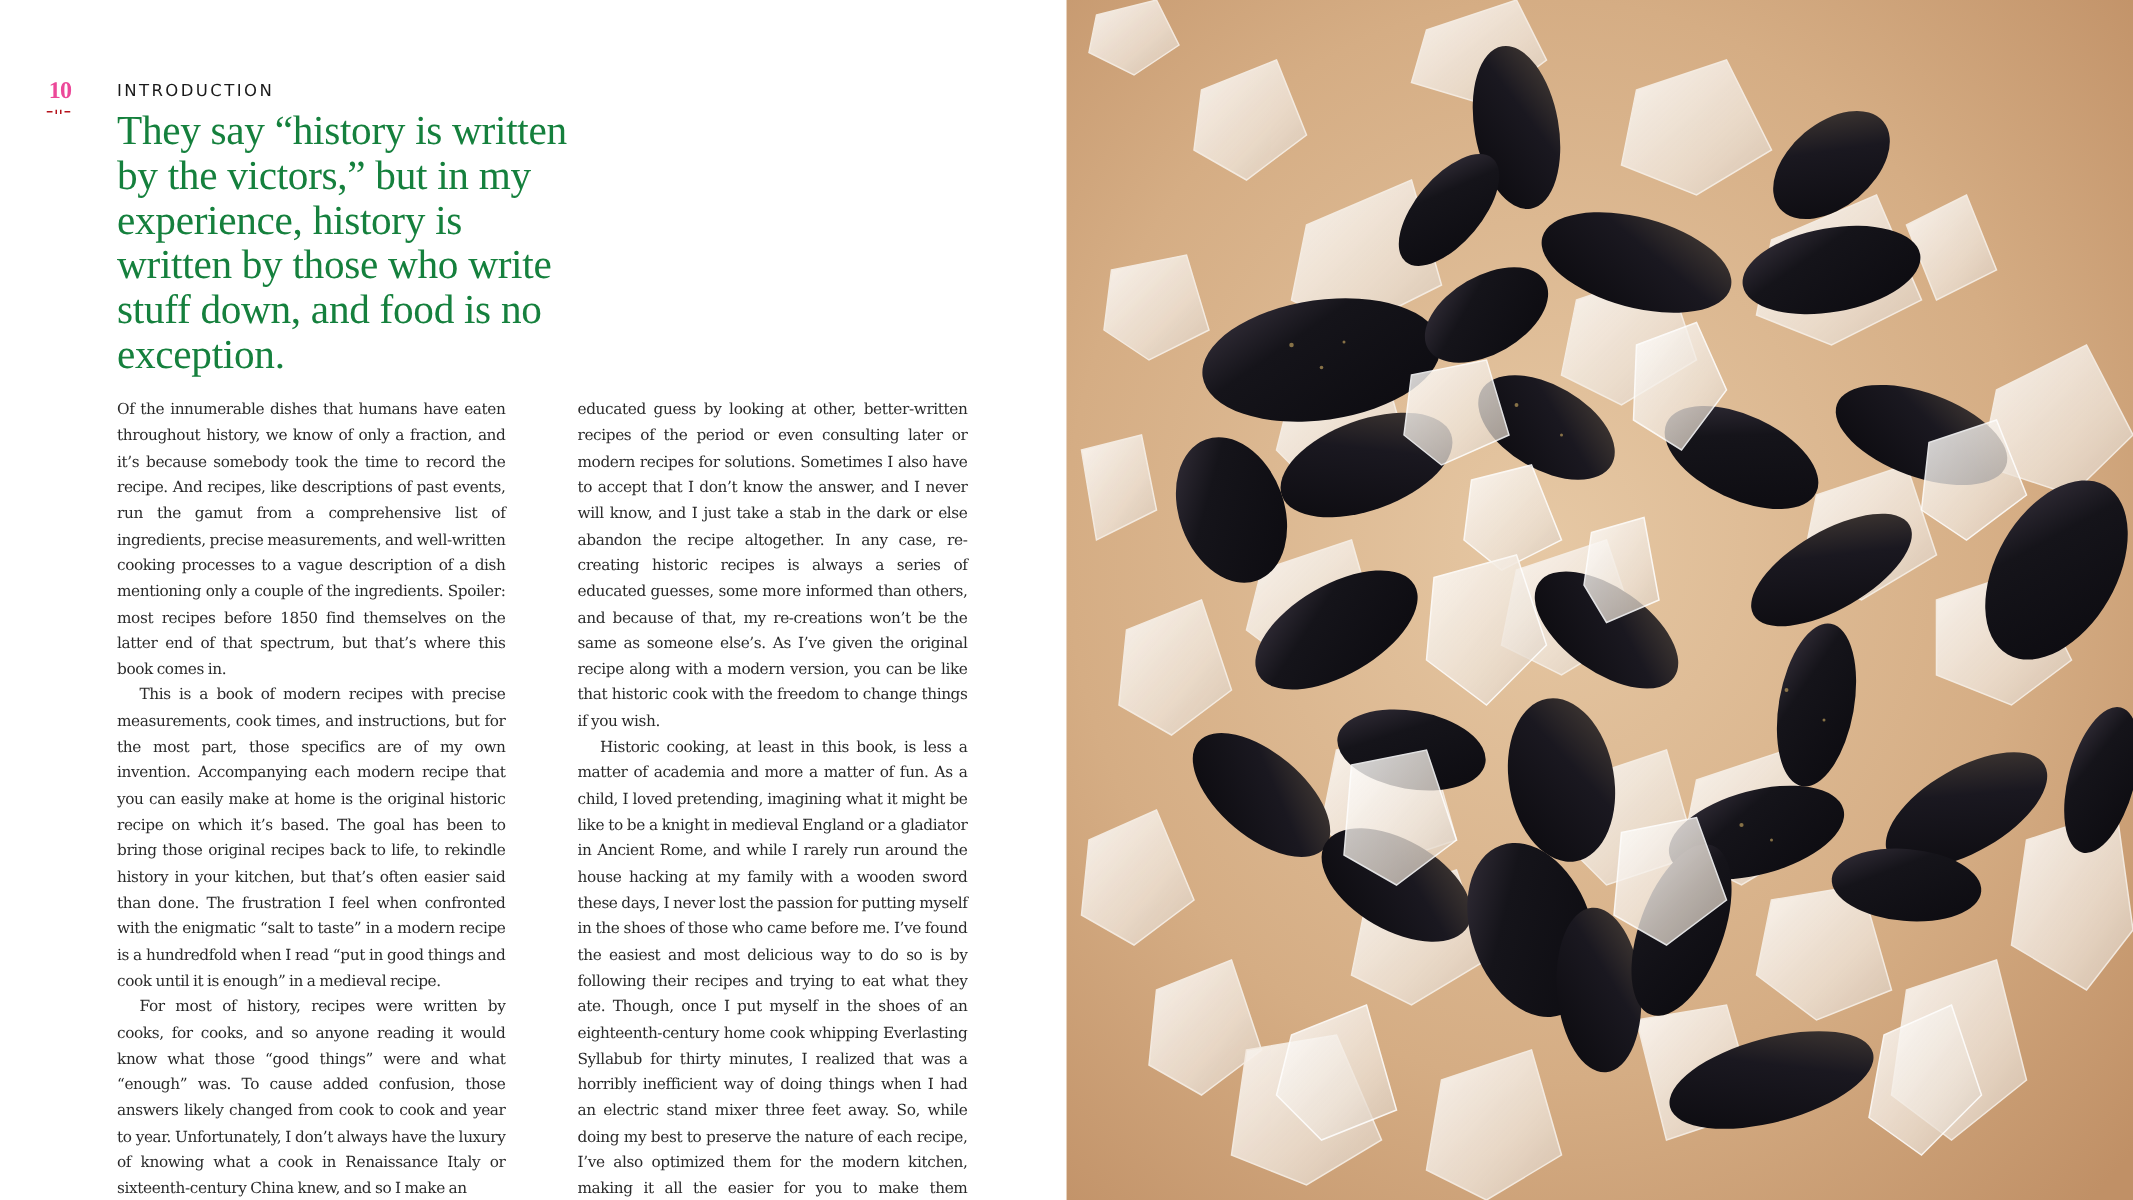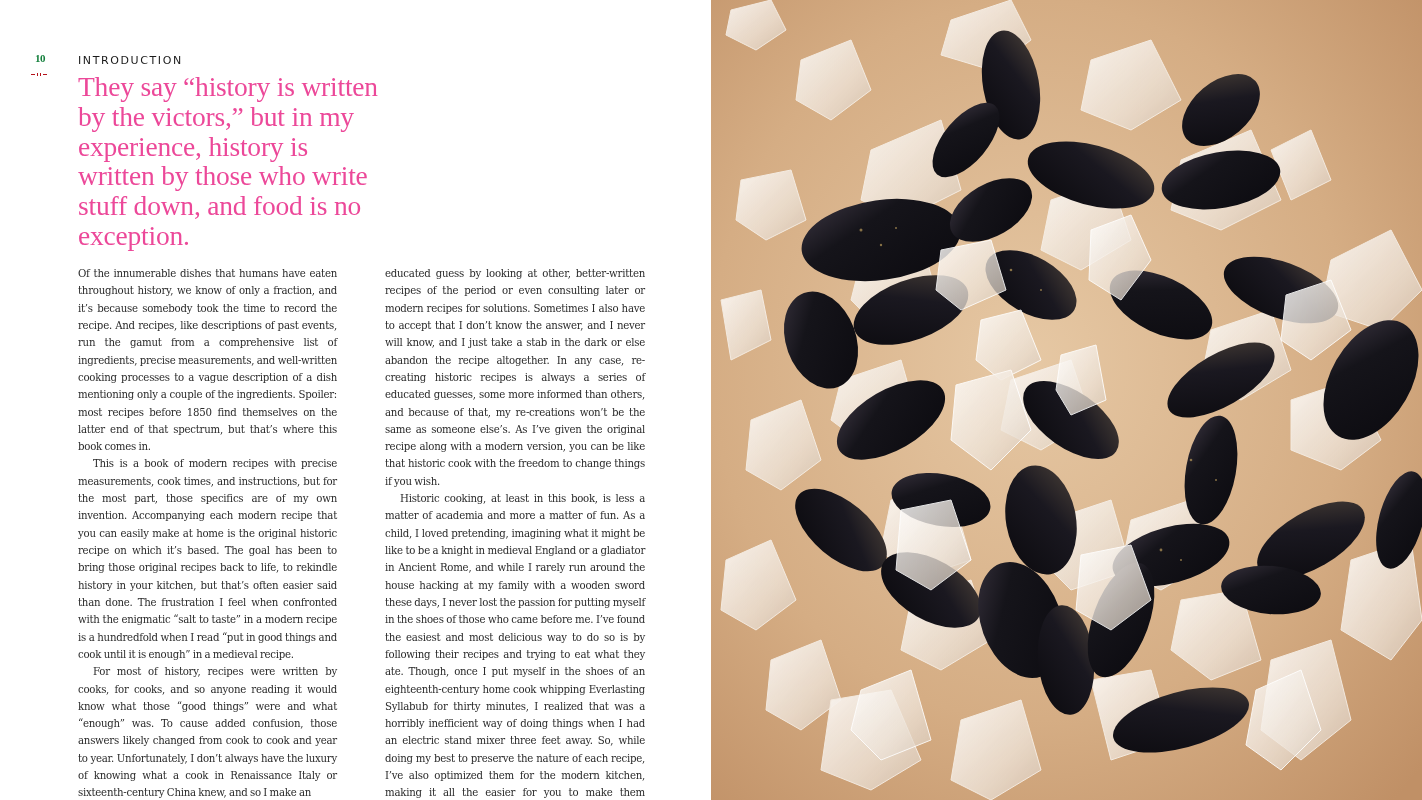--- a/index.html
+++ b/index.html
@@ -6,35 +6,35 @@
   body {
     width:1422px; height:800px; overflow:hidden; position:relative;
     background:#ffffff;
     font-family:"DejaVu Serif", serif;
   }
   .left-page {
     position:absolute; left:0; top:0; width:711px; height:800px; background:#ffffff;
   }
   .folio {
     position:absolute; left:31px; top:52px; width:18px; text-align:center;
-    font-family:"Liberation Serif", serif; font-weight:bold; font-size:11px; color:#15803d;
+    font-family:"Liberation Serif", serif; font-weight:bold; font-size:16px; color:#ec4899;
     letter-spacing:-0.5px;
   }
   .folio-ornament {
     position:absolute; left:31px; top:73px; width:16px; height:3px;
   }
   .section-label {
     position:absolute; left:78px; top:54px;
     font-family:"DejaVu Sans", sans-serif; font-weight:normal; font-size:11px;
     letter-spacing:1.6px; color:#1a1a1a;
   }
   .headline {
     position:absolute; left:78px; top:72px; width:300px;
     font-family:"Liberation Serif", serif; font-size:27.5px; line-height:29.8px;
-    color:#ec4899; margin:0; font-weight:normal; letter-spacing:-0.2px;
+    color:#15803d; margin:0; font-weight:normal; letter-spacing:-0.2px;
   }
   .column {
     position:absolute; top:265px; width:259px;
     font-family:"DejaVu Serif", serif; font-size:10.2px; line-height:17.32px;
     color:#2a2a2a; text-align:justify; letter-spacing:-0.25px; word-spacing:-0.5px;
   }
   .column p { margin:0; }
   .column p.indent { text-indent:15px; }
   .col-left { left:78px; }
   .col-right { left:385px; width:260px; }

